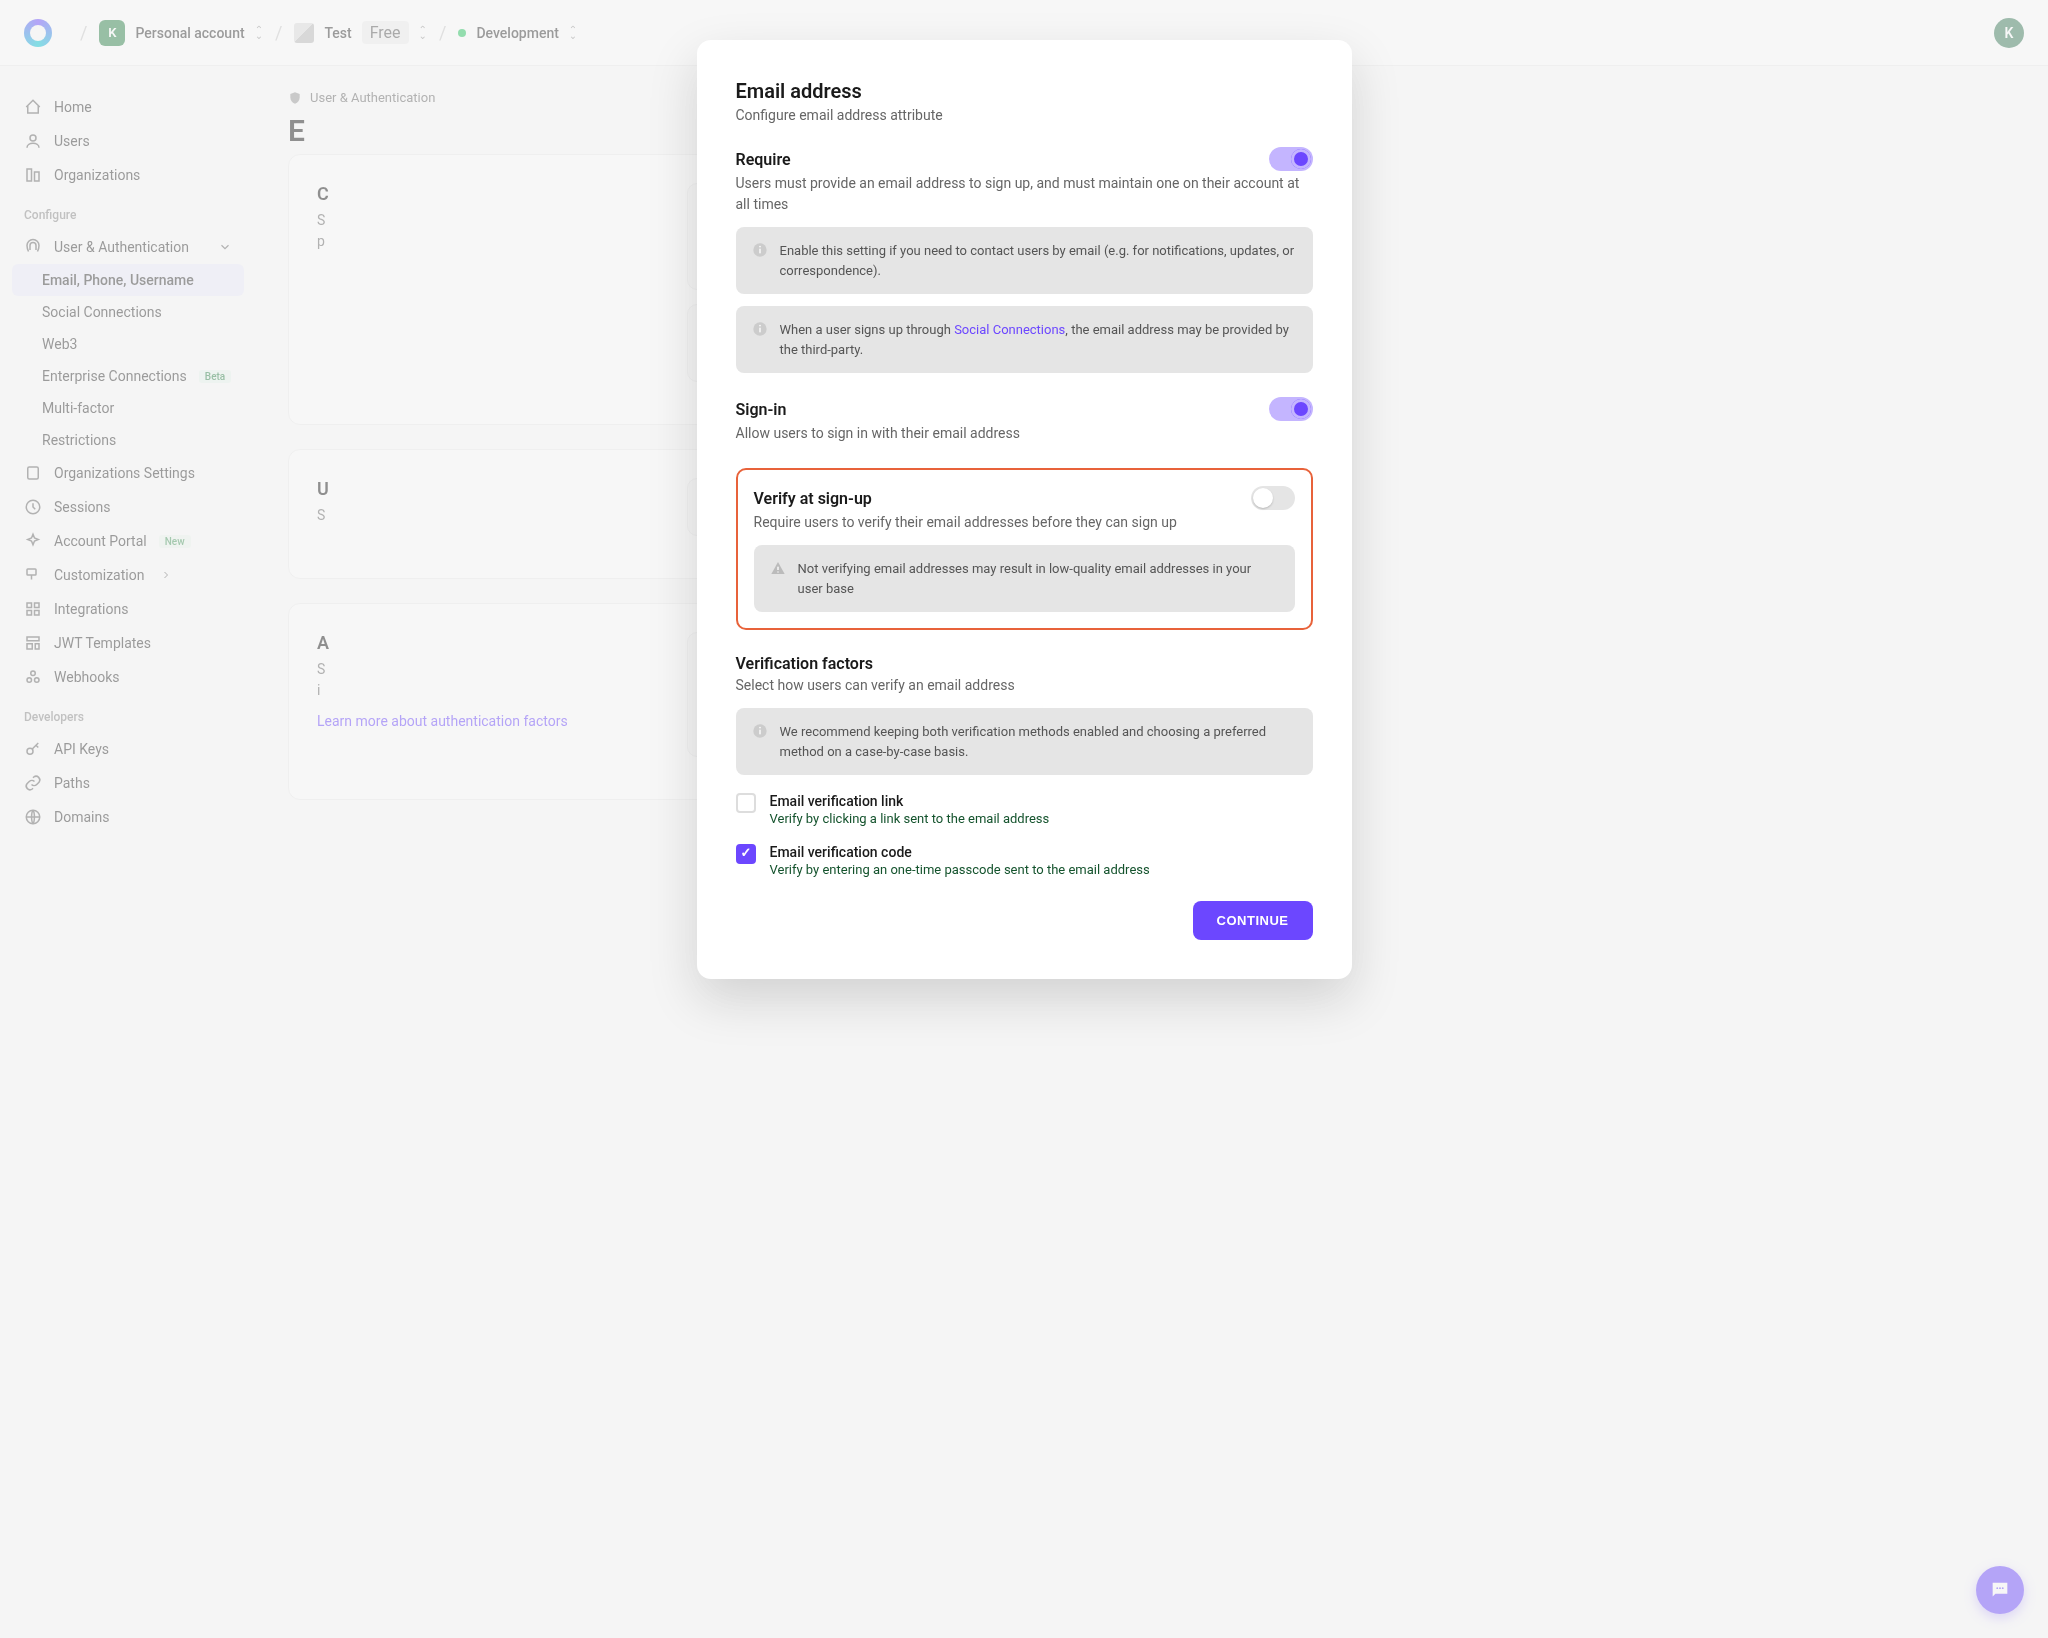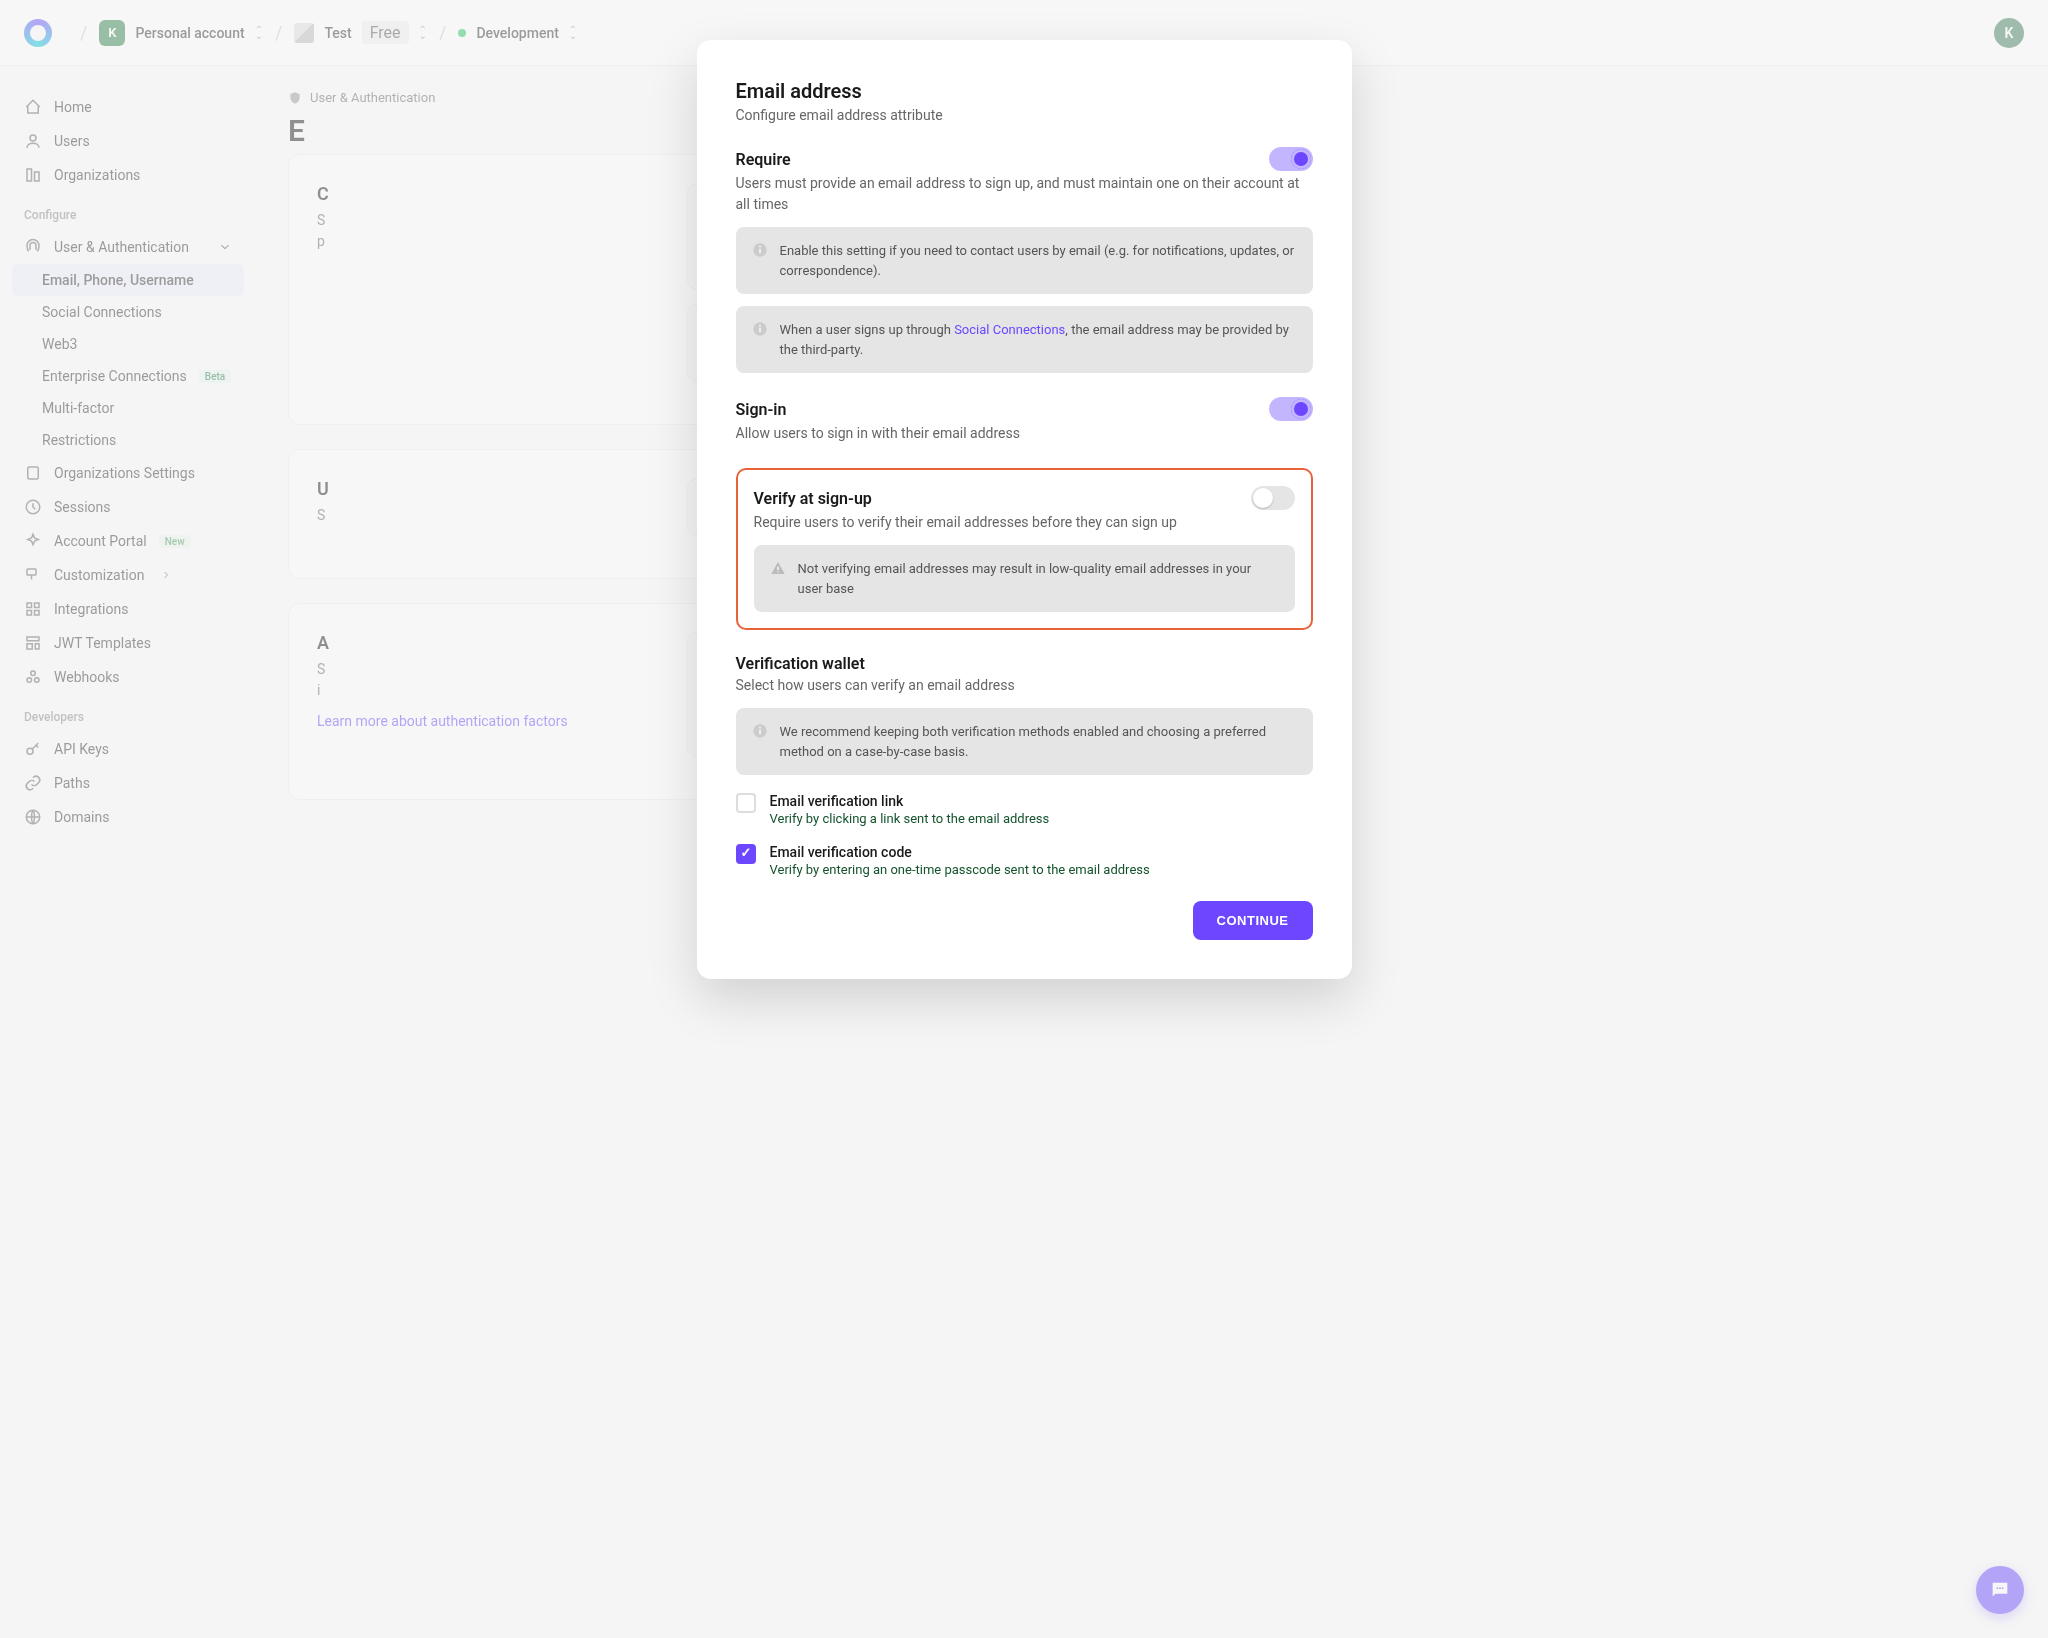--- a/index.html
+++ b/index.html
@@ -372,21 +372,21 @@
         <svg class="notice-icon" viewBox="0 0 24 24" fill="#bbb">
             <path d="M12 3l10 18H2z"></path>
             <rect x="11" y="10" width="2" height="5" fill="#fff"></rect>
             <circle cx="12" cy="18" r="1" fill="#fff"></circle>
           </svg>
         <span>Not verifying email addresses may result in low-quality email addresses in your user base</span>
       </div>
     </div>
 
     <div class="m-row">
-      <div class="m-label">Verification wallet</div>
+      <div class="m-label">Verification factors</div>
       <div class="m-desc">Select how users can verify an email address</div>
       <div class="notice">
         <svg class="notice-icon" viewBox="0 0 24 24" fill="currentColor">
             <circle cx="12" cy="12" r="10" fill="#ccc"></circle>
             <rect x="11" y="10" width="2" height="7" fill="#fff"></rect>
             <circle cx="12" cy="7" r="1.2" fill="#fff"></circle>
           </svg>
         <span>We recommend keeping both verification methods enabled and choosing a preferred method on a case-by-case basis.</span>
       </div>
       <div style="height:18px"></div>

